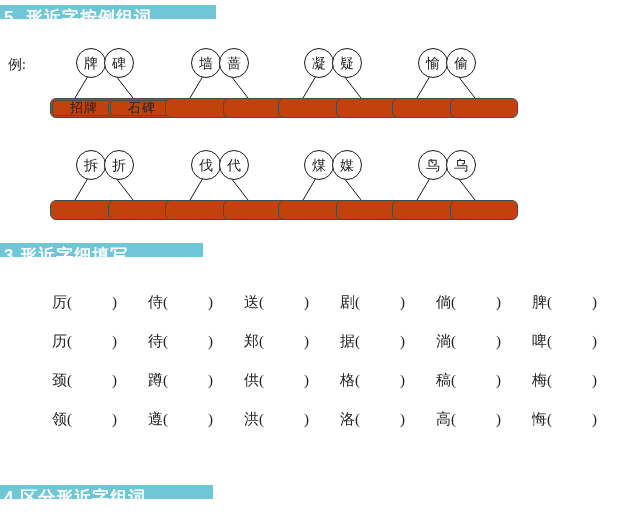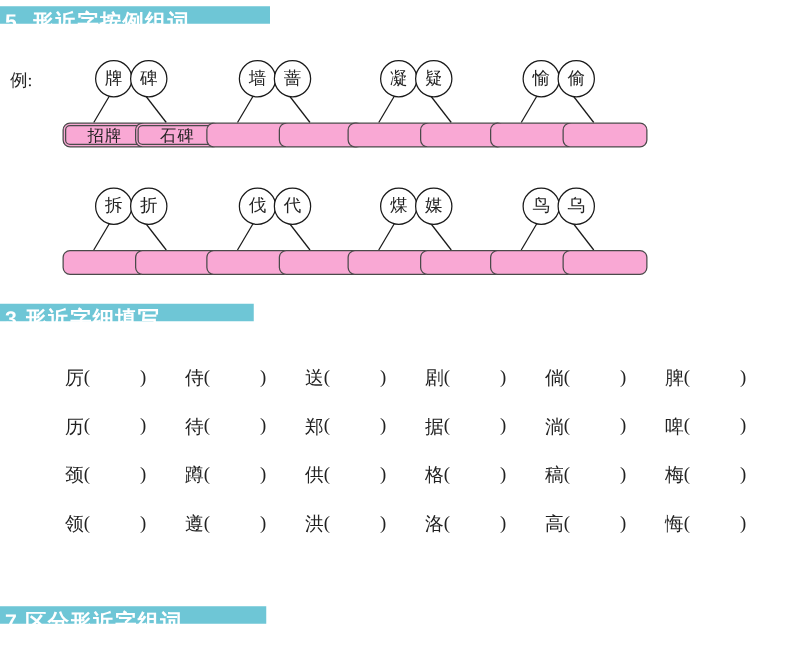--- a/index.html
+++ b/index.html
@@ -80,23 +80,24 @@
   .circle.left  { left: 26px; }
   .circle.right { left: 54px; }
 
   .answer-box {
     position: absolute;
     top: 52px;
     width: 68px;
     height: 20px;
     border: 1px solid #4a4a4a;
     border-radius: 6px;
-    background: #f9a8d4;
+    background: #c2410c;
     box-sizing: border-box;
     z-index: 2;
+    font-family: Liberation Mono, monospace;
   }
   .answer-box.left  { left: 0px; }
   .answer-box.right { left: 58px; }
 
   .answer-box.filled {
     padding: 1px;
   }
   .answer-box.filled .inner {
     width: 100%;
     height: 100%;
@@ -394,13 +395,13 @@
       </div>
       <div class="ex6-cell">
         <span class="ex6-char">悔</span>
         <span class="ex6-paren-open">(</span>
         <span class="ex6-blank"></span>
         <span class="ex6-paren-close">)</span>
       </div>
     </div>
   </div>
 
-<div class="section-header" id="hdr7">7.区分形近字组词。</div>
+<div class="section-header" id="hdr7">4.区分形近字组词。</div>
 
 </body></html>

